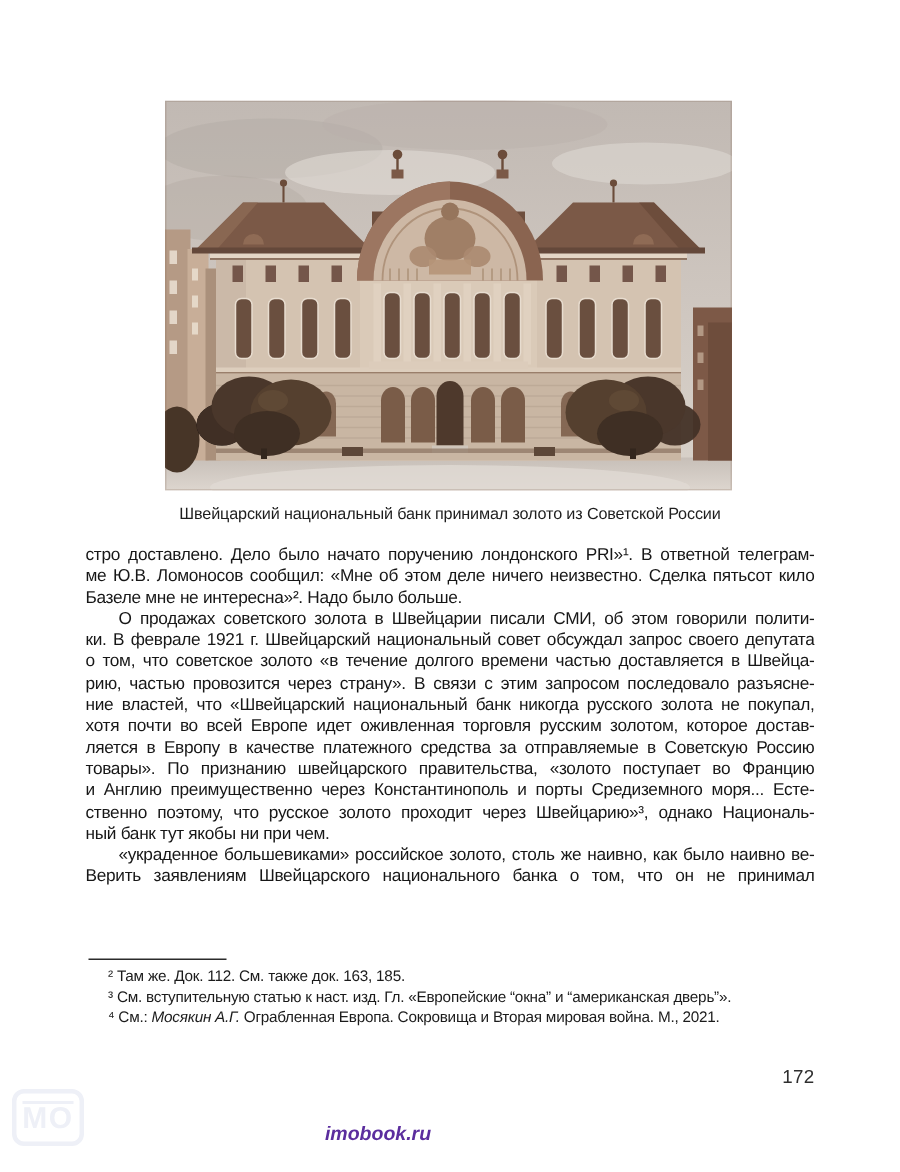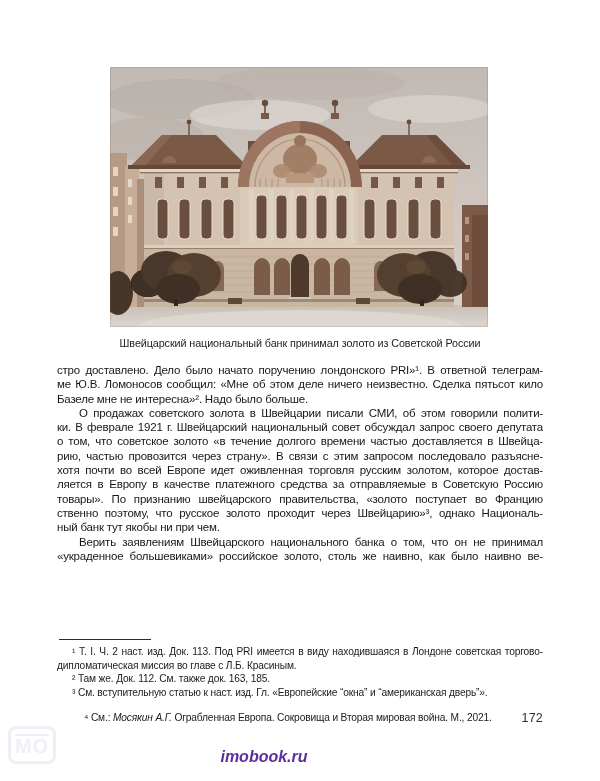--- a/index.html
+++ b/index.html
@@ -26,29 +26,29 @@
   .para.indent .tline:first-child{text-indent:22px;}
   .fnrule{
     position:absolute;left:59px;top:639px;width:92px;height:0;
     border-top:1.2px solid #2b2b2b;
   }
   .footnotes{
     position:absolute;left:57px;top:645px;width:486px;
     font-size:10.2px;line-height:13.6px;letter-spacing:-0.15px;color:#1b1b1b;
   }
   .fn .tline:first-child{text-indent:15px;}
-  .fn-inline{margin:12px;text-indent:15px;white-space:nowrap;overflow:hidden;}
+  .fn-inline{margin:0;text-indent:15px;white-space:nowrap;overflow:hidden;}
   .fn-italic{font-style:italic;}
   .pagenum{
     position:absolute;left:57px;top:711px;width:486px;text-align:right;
     font-size:12.5px;color:#2e2e2e;letter-spacing:0.2px;
   }
   .watermark{
-    position:absolute;left:12px;top:748px;width:504px;text-align:center;
-    font-size:16px;font-weight:bold;font-style:italic;color:#5b2d9e;
+    position:absolute;left:0;top:748px;width:504px;text-align:center;
+    font-size:13px;font-weight:bold;font-style:italic;color:#5b2d9e;
   }
   .corner-logo{
     position:absolute;left:8px;top:726px;width:48px;height:38px;
     border:3px solid #eef0f7;border-radius:8px;box-sizing:border-box;
     color:#eef0f7;font-weight:bold;font-size:20px;line-height:34px;
     text-align:center;letter-spacing:1px;
   }
   .corner-logo::before{
     content:"";position:absolute;left:4px;right:4px;top:5px;height:2px;background:#eef0f7;
   }
@@ -267,40 +267,38 @@
   <div class="para">
       <div class="tline">стро доставлено. Дело было начато поручению лондонского PRI»¹. В ответной телеграм-</div>
       <div class="tline">ме Ю.В. Ломоносов сообщил: «Мне об этом деле ничего неизвестно. Сделка пятьсот кило</div>
       <div class="tline last">Базеле мне не интересна»². Надо было больше.</div>
     </div>
   <div class="para indent">
       <div class="tline">О продажах советского золота в Швейцарии писали СМИ, об этом говорили полити-</div>
       <div class="tline">ки. В феврале 1921 г. Швейцарский национальный совет обсуждал запрос своего депутата</div>
       <div class="tline">о том, что советское золото «в течение долгого времени частью доставляется в Швейца-</div>
       <div class="tline">рию, частью провозится через страну». В связи с этим запросом последовало разъясне-</div>
+      <div class="tline">ние властей, что «Швейцарский национальный банк никогда русского золота не покупал,</div>
       <div class="tline">хотя почти во всей Европе идет оживленная торговля русским золотом, которое достав-</div>
       <div class="tline">ляется в Европу в качестве платежного средства за отправляемые в Советскую Россию</div>
       <div class="tline">товары». По признанию швейцарского правительства, «золото поступает во Францию</div>
+      <div class="tline">и Англию преимущественно через Константинополь и порты Средиземного моря... Есте-</div>
       <div class="tline">ственно поэтому, что русское золото проходит через Швейцарию»³, однако Националь-</div>
       <div class="tline last">ный банк тут якобы ни при чем.</div>
     </div>
   <div class="para indent">
+      <div class="tline">«украденное большевиками» российское золото, столь же наивно, как было наивно ве-</div>
       <div class="tline">Верить заявлениям Швейцарского национального банка о том, что он не принимал</div>
-      <div class="tline">«украденное большевиками» российское золото, столь же наивно, как было наивно ве-</div>
     </div>
 </div>
 
 <div class="fnrule"></div>
 
 <div class="footnotes">
   <div class="fn">
-      <div class="tline">¹ Т. I. Ч. 2 наст. изд. Док. 113. Под PRI имеется в виду находившаяся в Лондоне советская торгово-</div>
-      <div class="tline last">дипломатическая миссия во главе с Л.Б. Красиным.</div>
-    </div>
-  <div class="fn">
       <div class="tline last">² Там же. Док. 112. См. также док. 163, 185.</div>
     </div>
   <div class="fn">
       <div class="tline last">³ См. вступительную статью к наст. изд. Гл. «Европейские “окна” и “американская дверь”».</div>
     </div>
   <p class="fn-inline"><span>⁴ См.: </span><span class="fn-italic">Мосякин А.Г.</span><span> Ограбленная Европа. Сокровища и Вторая мировая война. М., 2021.</span></p>
 </div>
 
 <div class="pagenum">172</div>
 

